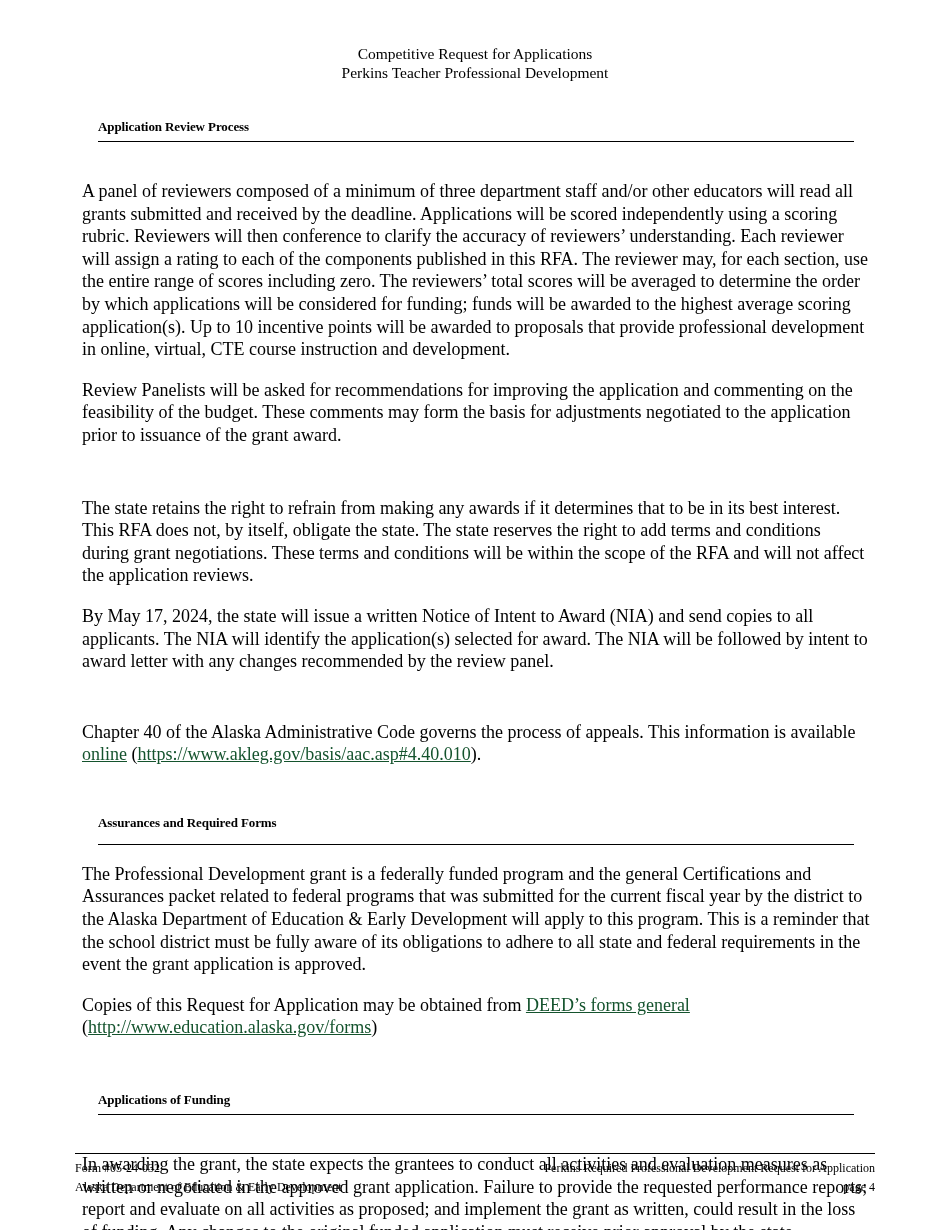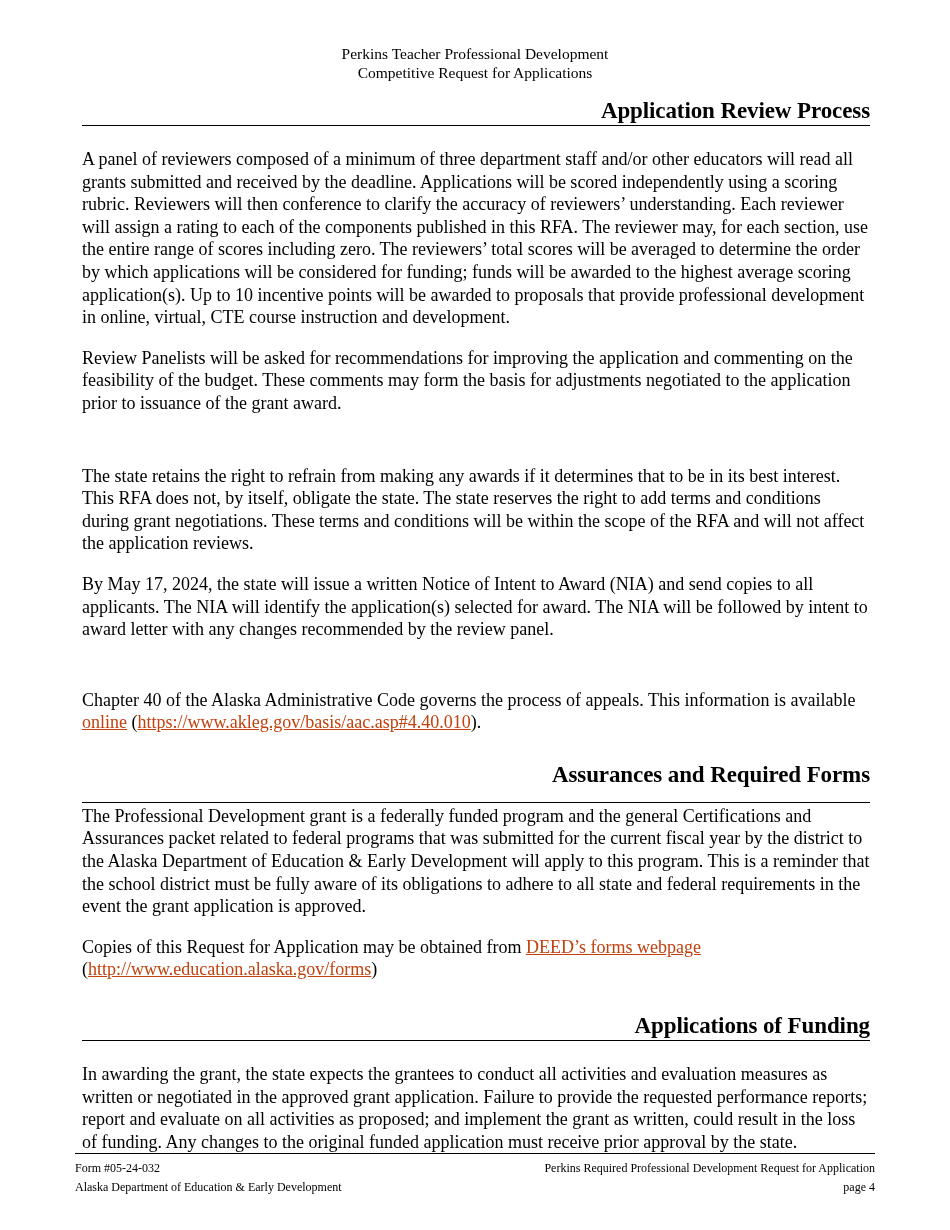--- a/index.html
+++ b/index.html
@@ -37,52 +37,51 @@
   
   .content {
     position: absolute;
     left: 82px;
     top: 98px;
     width: 788px;
   }
 
   
   .section-heading {
-    font-size: 23px;
+    font-size: 13px;
     font-weight: bold;
     line-height: 25px;
-    margin: 0;
+    margin: 16px;
     padding: 0 0 2px 0;
     border-bottom: 1.6px solid #000000;
     letter-spacing: -0.1px;
-    text-align: right;
   }
   .section-heading.tight {
-    padding-bottom: 15px;
+    padding-bottom: 9px;
   }
 
   
   .gap-after-rule  { height: 22px; }
   .gap-after-rule-sm { height: 20px; }
   .gap-none        { height: 2px; }
   .para-gap        { height: 18px; }
   .gap-before-head { height: 28px; }
   .gap-before-head-lg { height: 32px; }
 
   
   p.body {
     margin: 0;
     font-size: 18px;
     line-height: 22.6px;
     text-align: left;
   }
 
   
   a.link {
-    color: #c2410c;
+    color: #14532d;
     text-decoration: underline;
   }
 
   
   .doc-footer {
     position: absolute;
     left: 75px;
     right: 75px;
     bottom: 34px;
     border-top: 1.6px solid #000000;
@@ -97,22 +96,22 @@
   }
   .footer-left  { text-align: left; }
   .footer-right { text-align: right; }
 </style>
 </head>
 <body>
 
 <div class="page">
 
   <div class="doc-header">
+    <span class="hline">Competitive Request for Applications</span>
     <span class="hline">Perkins Teacher Professional Development</span>
-    <span class="hline">Competitive Request for Applications</span>
   </div>
 
   <div class="content">
 
     <h2 class="section-heading">Application Review Process</h2>
     <div class="gap-after-rule"></div>
     <p class="body">A panel of reviewers composed of a minimum of three department staff and/or other educators will read all grants submitted and received by the deadline. Applications will be scored independently using a scoring rubric. Reviewers will then conference to clarify the accuracy of reviewers’ understanding. Each reviewer will assign a rating to each of the components published in this RFA. The reviewer may, for each section, use the entire range of scores including zero. The reviewers’ total scores will be averaged to determine the order by which applications will be considered for funding; funds will be awarded to the highest average scoring application(s).  Up to 10 incentive points will be awarded to proposals that provide professional development in online, virtual, CTE course instruction and development.</p>
     <div class="para-gap"></div>
     <p class="body">Review Panelists will be asked for recommendations for improving the application and commenting on the feasibility of the budget. These comments may form the basis for adjustments negotiated to the application prior to issuance of the grant award.</p>
 
@@ -127,21 +126,21 @@
 
     <div class="gap-after-rule-sm"></div>
     <p class="body"><span>Chapter 40 of the Alaska Administrative Code governs the process of appeals. This information is available </span><a class="link" href="#">online</a><span> (</span><a class="link" href="#">https://www.akleg.gov/basis/aac.asp#4.40.010</a><span>).</span></p>
 
     <div class="gap-before-head"></div>
 
     <h2 class="section-heading tight">Assurances and Required Forms</h2>
     <div class="gap-none"></div>
     <p class="body">The Professional Development grant is a federally funded program and the general Certifications and Assurances packet related to federal programs that was submitted for the current fiscal year by the district to the Alaska Department of Education &amp; Early Development will apply to this program. This is a reminder that the school district must be fully aware of its obligations to adhere to all state and federal requirements in the event the grant application is approved.</p>
     <div class="para-gap"></div>
-    <p class="body"><span>Copies of this Request for Application may be obtained from </span><a class="link" href="#">DEED’s forms webpage</a><br><span>(</span><a class="link" href="#">http://www.education.alaska.gov/forms</a><span>)</span></p>
+    <p class="body"><span>Copies of this Request for Application may be obtained from </span><a class="link" href="#">DEED’s forms general</a><br><span>(</span><a class="link" href="#">http://www.education.alaska.gov/forms</a><span>)</span></p>
 
     <div class="gap-before-head-lg"></div>
 
     <h2 class="section-heading">Applications of Funding</h2>
     <div class="gap-after-rule"></div>
     <p class="body">In awarding the grant, the state expects the grantees to conduct all activities and evaluation measures as written or negotiated in the approved grant application. Failure to provide the requested performance reports; report and evaluate on all activities as proposed; and implement the grant as written, could result in the loss of funding. Any changes to the original funded application must receive prior approval by the state.</p>
 
   </div>
 
   <div class="doc-footer">

